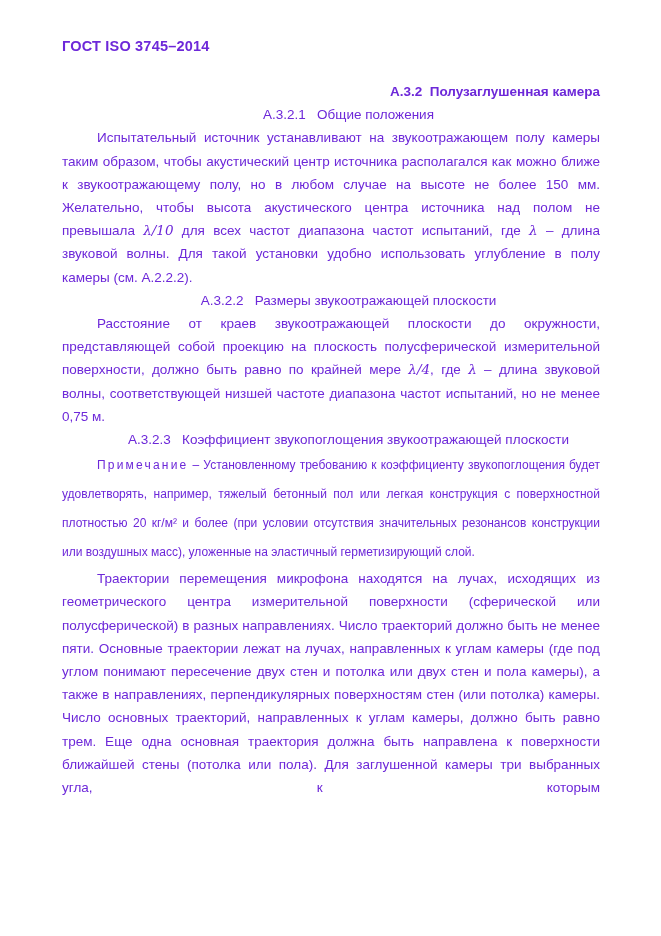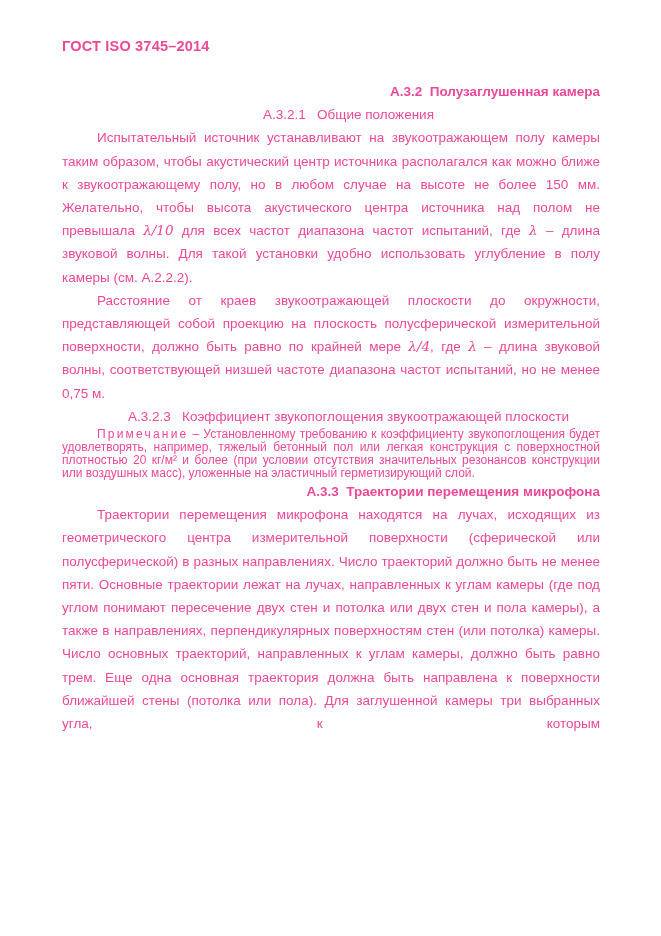--- a/index.html
+++ b/index.html
@@ -5,21 +5,21 @@
   html, body {
     margin: 0;
     padding: 0;
     background: #ffffff;
   }
   .page {
     position: relative;
     width: 661px;
     height: 832px;
     background: #ffffff;
-    color: #ec4899;
+    color: #6d28d9;
     font-family: "Liberation Sans", sans-serif;
     overflow: hidden;
   }
   .running-header {
     position: absolute;
     left: 62px;
     top: 38px;
     font-size: 14.5px;
     font-weight: bold;
     letter-spacing: 0.2px;
@@ -47,21 +47,21 @@
     white-space: pre;
     hyphens: none;
   }
   .content p.heading {
     text-align: center;
     white-space: pre;
     hyphens: none;
   }
   .content p.note {
     font-size: 12px;
-    line-height: 13px;
+    line-height: 29px;
   }
   .content p.cont {
     text-align-last: justify;
   }
   span.math {
     font-family: "DejaVu Serif", serif;
     font-style: italic;
   }
   span.spaced {
     letter-spacing: 2.2px;
@@ -76,21 +76,21 @@
 </head>
 <body>
 
 <div class="page">
   <div class="running-header">ГОСТ ISO 3745–2014</div>
 
   <div class="content" id="content">
       <p class="heading-bold"><span class="normal">А.3.2  Полузаглушенная камера</span></p>
       <p class="heading"><span class="normal">А.3.2.1   Общие положения</span></p>
       <p class="body"><span class="normal">Испытательный источник устанавливают на звукоотражающем полу камеры таким образом, чтобы акустический центр источника располагался как можно ближе к звукоотражающему полу, но в любом случае на высоте не более 150 мм. Желательно, чтобы высота акустического центра источника над полом не превышала </span><span class="math">λ/10</span><span class="normal"> для всех частот диапазона частот испытаний, где </span><span class="math">λ</span><span class="normal"> – длина звуковой волны. Для такой установки удобно использовать углубление в полу камеры (см. А.2.2.2).</span></p>
+      <p class="heading"><span class="normal">А.3.2.2   Размеры звукоотражающей плоскости</span></p>
       <p class="body"><span class="normal">Расстояние от краев звукоотражающей плоскости до окружности, представляющей собой проекцию на плоскость полусферической измерительной поверхности, должно быть равно по крайней мере </span><span class="math">λ/4</span><span class="normal">, где </span><span class="math">λ</span><span class="normal"> – длина звуковой волны, соответствующей низшей частоте диапазона частот испытаний, но не менее 0,75 м.</span></p>
       <p class="heading"><span class="normal">А.3.2.3   Коэффициент звукопоглощения звукоотражающей плоскости</span></p>
       <p class="note"><span class="spaced">Примечание</span><span class="normal"> – Установленному требованию к коэффициенту звукопоглощения будет удовлетворять, например, тяжелый бетонный пол или легкая конструкция с поверхностной плотностью 20 кг/м² и более (при условии отсутствия значительных резонансов конструкции или воздушных масс), уложенные на эластичный герметизирующий слой.</span></p>
-      <p class="heading-bold"><span class="normal">А.3.3  Траектории перемещения микрофона</span></p>
       <p class="body cont"><span class="normal">Траектории перемещения микрофона находятся на лучах, исходящих из геометрического центра измерительной поверхности (сферической или полусферической) в разных направлениях. Число траекторий должно быть не менее пяти. Основные траектории лежат на лучах, направленных к углам камеры (где под углом понимают пересечение двух стен и потолка или двух стен и пола камеры), а также в направлениях, перпендикулярных поверхностям стен (или потолка) камеры. Число основных траекторий, направленных к углам камеры, должно быть равно трем. Еще одна основная траектория должна быть направлена к поверхности ближайшей стены (потолка или пола). Для заглушенной камеры три выбранных угла, к которым</span></p>
     </div>
 
   <div class="page-number">50</div>
 </div>
 
 </body></html>

